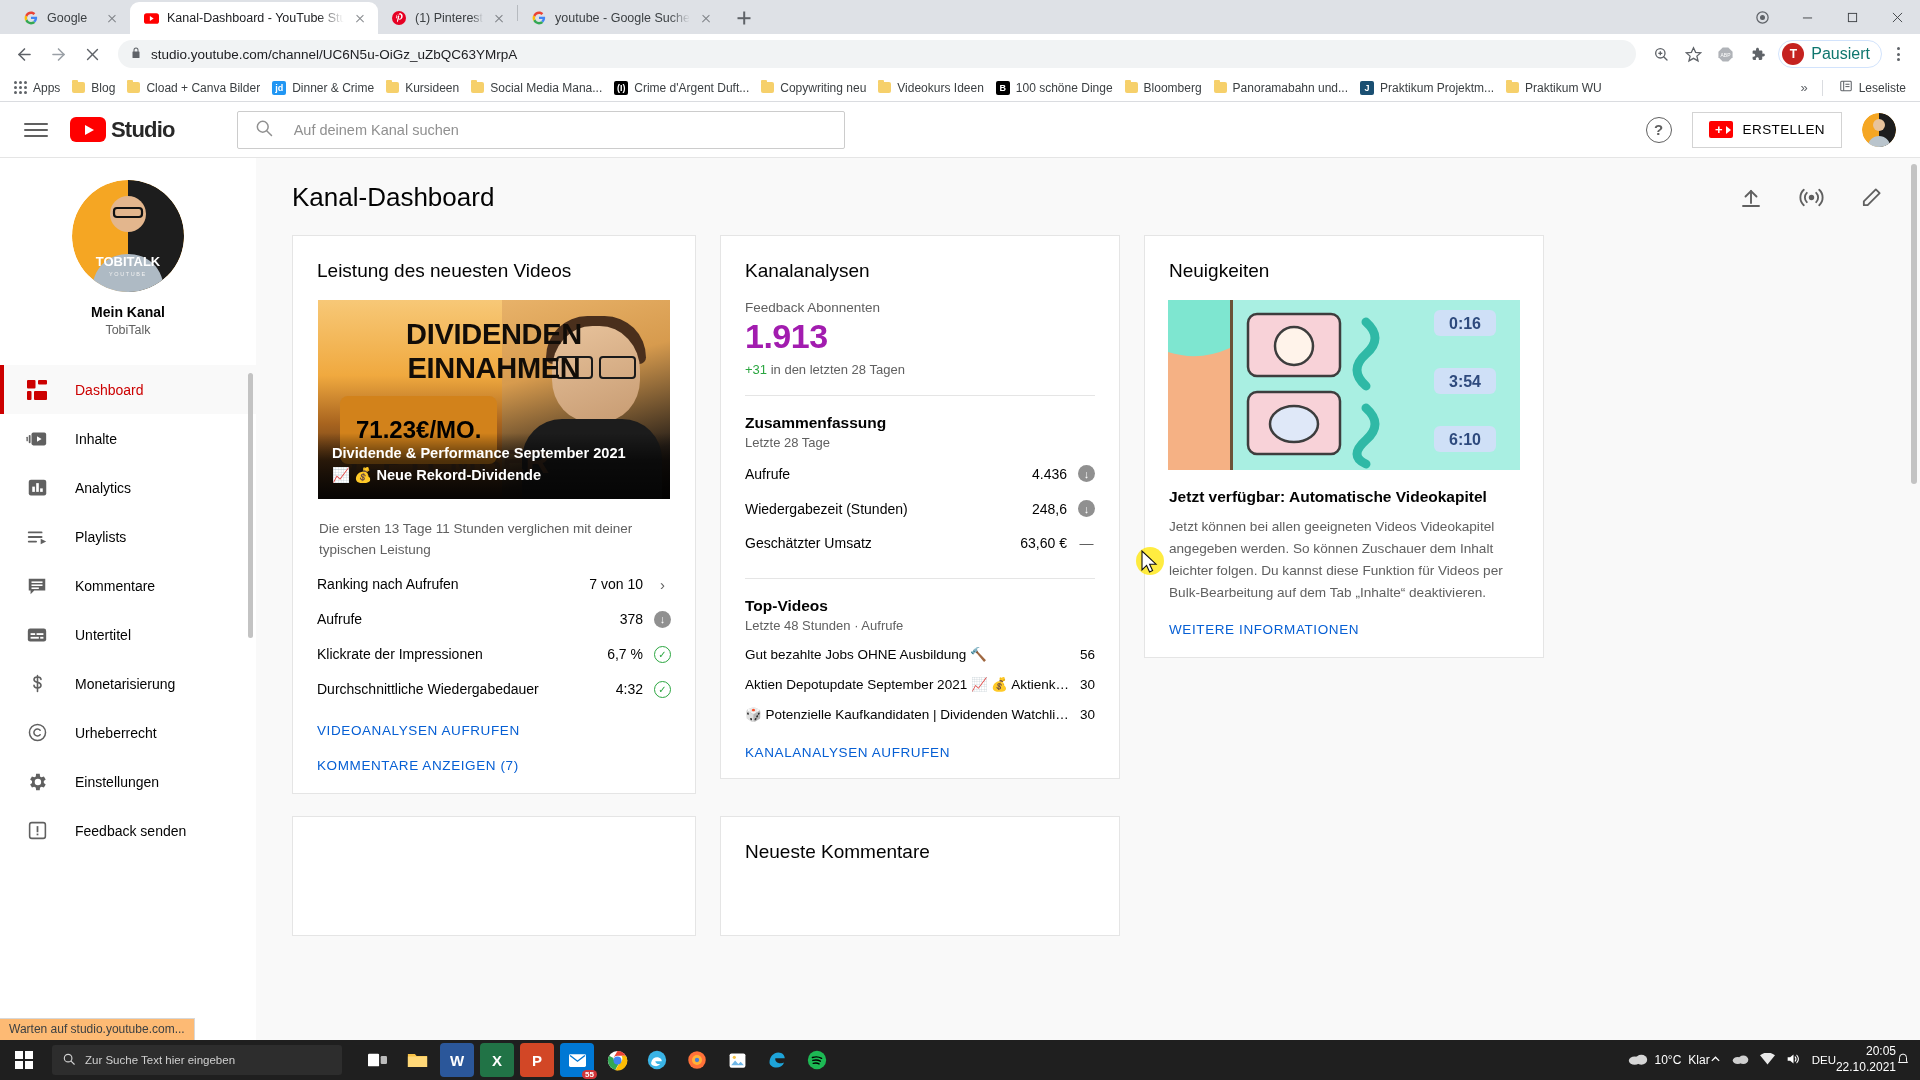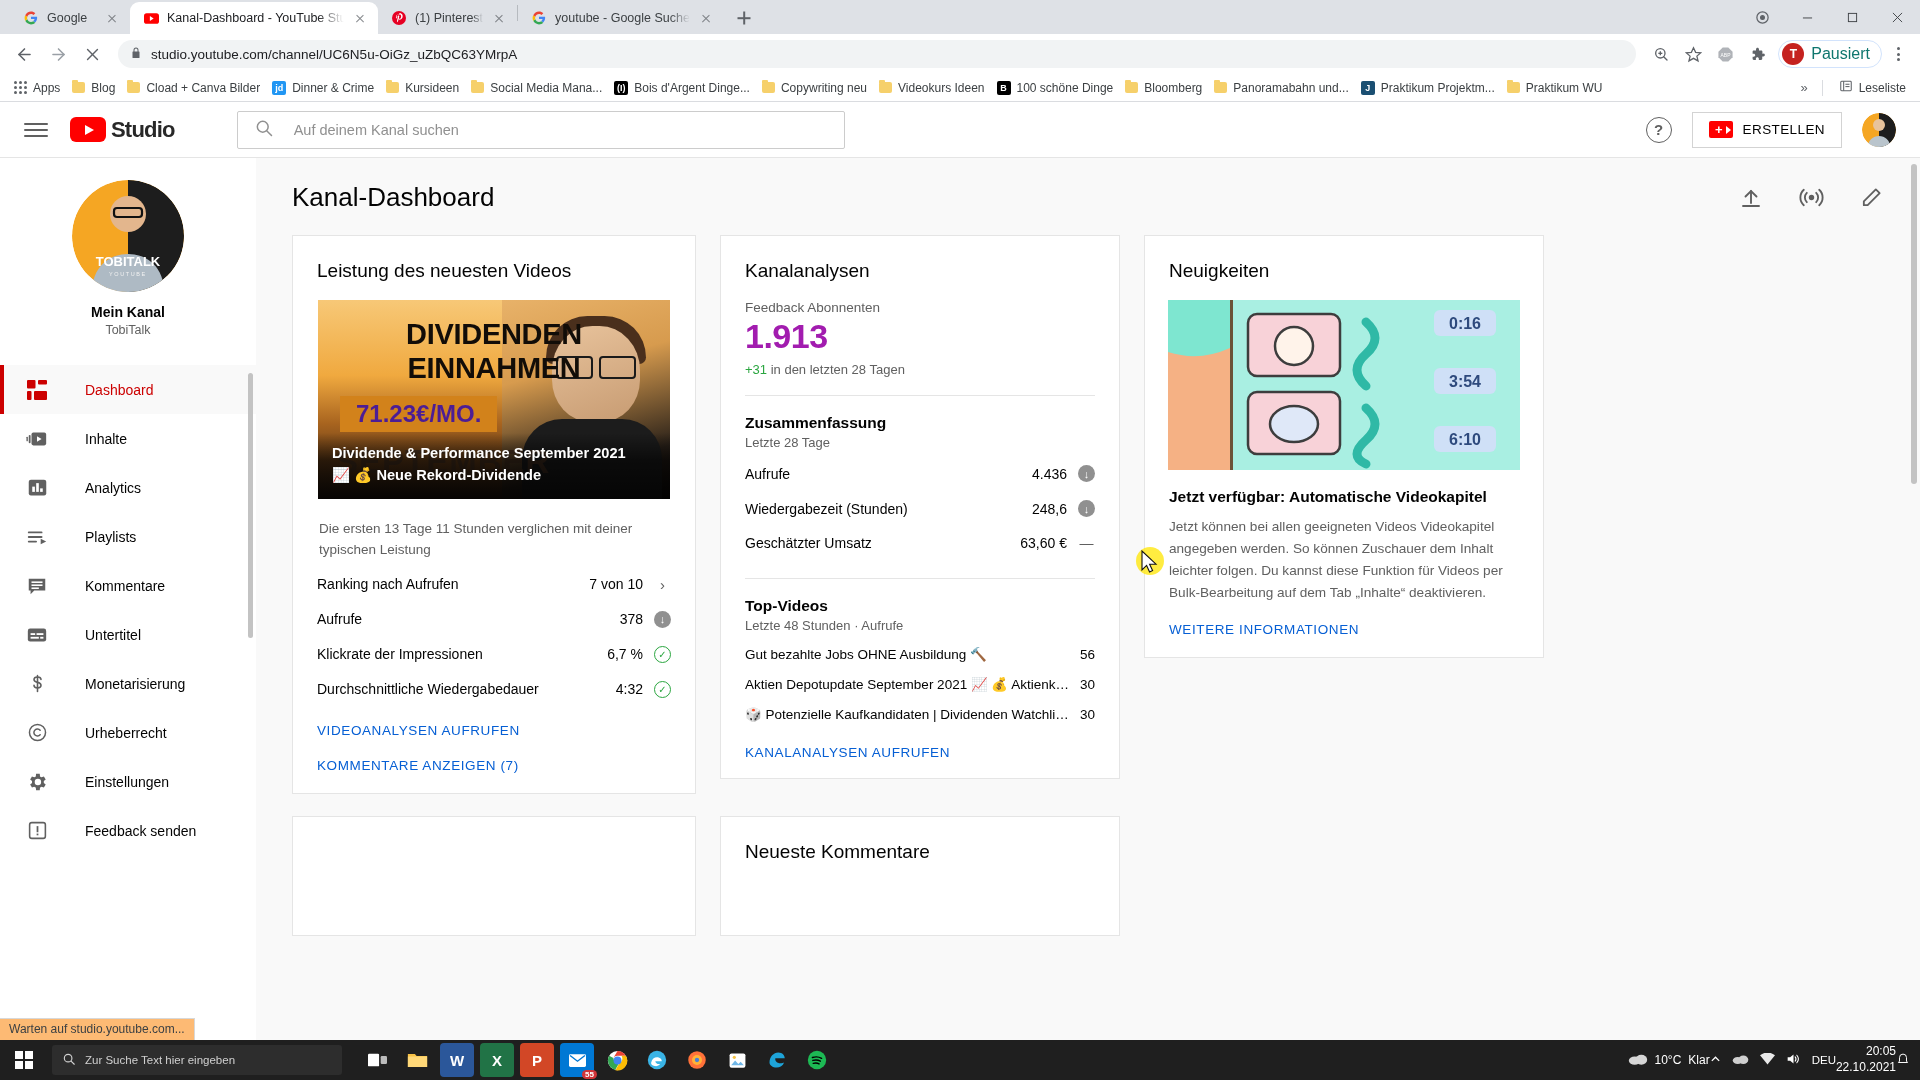--- a/index.html
+++ b/index.html
@@ -120,21 +120,21 @@
 
   .studio-body { flex:1 1 auto; display:flex; overflow:hidden; position:relative; }
 
   
   .sidebar { width: 256px; flex:0 0 256px; background:#fff; position:relative; }
   .ch-block { padding: 22px 0 6px; text-align:center; }
   .ch-avatar { width: 112px; height:112px; border-radius:50%; margin: 0 auto 12px; overflow:hidden; position:relative; }
   .ch-name { font-size: 14px; font-weight:700; color:#030303; }
   .ch-sub { font-size: 12.5px; color:#606060; margin-top:3px; }
   .nav { margin-top: 22px; }
-  .nav-item { height: 49px; display:flex; align-items:center; padding-left: 25px; gap: 36px; position:relative; }
+  .nav-item { height: 49px; display:flex; align-items:center; padding-left: 25px; gap: 26px; position:relative; }
   .nav-item.active { background:#f9f9f9; color:#c00; }
   .nav-item.active::before { content:""; position:absolute; left:0; top:0; bottom:0; width:4px; background:#c00; }
   .nav-label { font-size: 14px; color:#030303; }
   .nav-item.active .nav-label { color:#c00; font-weight:500; }
   .nav-ico { width:24px; height:24px; flex:0 0 24px; display:flex; align-items:center; justify-content:center; color:#606060; }
   .nav-item.active .nav-ico { color:#c00; }
   .sb-scroll { position:absolute; right:3px; top:215px; width:5px; height:265px; background:#c3c3c3; border-radius:3px; }
 
   
   .main { flex:1 1 auto; background:#f9f9f9; padding: 0 0 0 0; overflow:hidden; position:relative; }
@@ -162,22 +162,22 @@
     background:#4a2f1c; }
   .thumb-glass { position:absolute; right:34px; top:56px; width:80px; height:19px; }
   .thumb-glass::before, .thumb-glass::after {
     content:""; position:absolute; top:0; width:33px; height:19px; border:2.4px solid #1a1a1a; border-radius:4px; }
   .thumb-glass::before { left:0; } .thumb-glass::after { right:0; }
   .thumb-body { position:absolute; right:8px; bottom:0; width:140px; height:80px; background:#1c1c1c; border-radius:40px 40px 0 0; }
   .thumb-t1 { position:absolute; left:0; right:0; top: 18px; text-align:center; font-size: 29px; font-weight:800;
     color:#120d08; letter-spacing:-0.3px; font-family:"Liberation Sans",sans-serif; z-index:3; }
   .thumb-t2 { position:absolute; left:0; right:0; top: 52px; text-align:center; font-size: 29px; font-weight:800;
     color:#120d08; letter-spacing:-0.3px; z-index:3; }
-  .thumb-badge { position:absolute; left: 22px; top: 96px; background:#d2821b; border-radius:0;
-    padding: 4px 16px; font-size: 24px; font-weight:800; color:#4c1d95; z-index:3; }
+  .thumb-badge { position:absolute; left: 22px; top: 96px; background:#d2821b; border-radius:8px;
+    padding: 20px 16px; font-size: 24px; font-weight:800; color:#000000; z-index:3; }
   .thumb-sept { position:absolute; left: 18px; bottom: 18px; font-size: 33px; font-weight:800; color:#4a3322;
     letter-spacing:1px; opacity:.85; z-index:2; }
   .thumb-overlay { position:absolute; left:0; right:0; bottom:0; padding: 10px 14px 12px; z-index:5;
     background: linear-gradient(180deg, rgba(0,0,0,0) 0%, rgba(0,0,0,.62) 42%, rgba(0,0,0,.82) 100%); }
   .thumb-ttl { color:#fff; font-size: 14.6px; font-weight:700; line-height:1.5; }
 
   .perf-note { padding: 20px 26px 6px; font-size: 13.5px; color:#606060; line-height: 1.55; }
   .stat-row { display:flex; align-items:center; padding: 9px 24px; font-size: 14px; color:#030303; }
   .stat-label { flex: 1 1 auto; }
   .stat-val { color:#030303; margin-right: 11px; }
@@ -421,21 +421,21 @@
     <div class="bm">
       <span class="bm-folder"></span>
       <span class="bm-label">Kursideen</span>
     </div>
     <div class="bm">
       <span class="bm-folder"></span>
       <span class="bm-label">Social Media Mana...</span>
     </div>
     <div class="bm">
       <span class="bm-ico" style="background:#000">(I)</span>
-      <span class="bm-label">Bois d'Argent Dinge...</span>
+      <span class="bm-label">Crime d'Argent Duft...</span>
     </div>
     <div class="bm">
       <span class="bm-folder"></span>
       <span class="bm-label">Copywriting neu</span>
     </div>
     <div class="bm">
       <span class="bm-folder"></span>
       <span class="bm-label">Videokurs Ideen</span>
     </div>
     <div class="bm">

